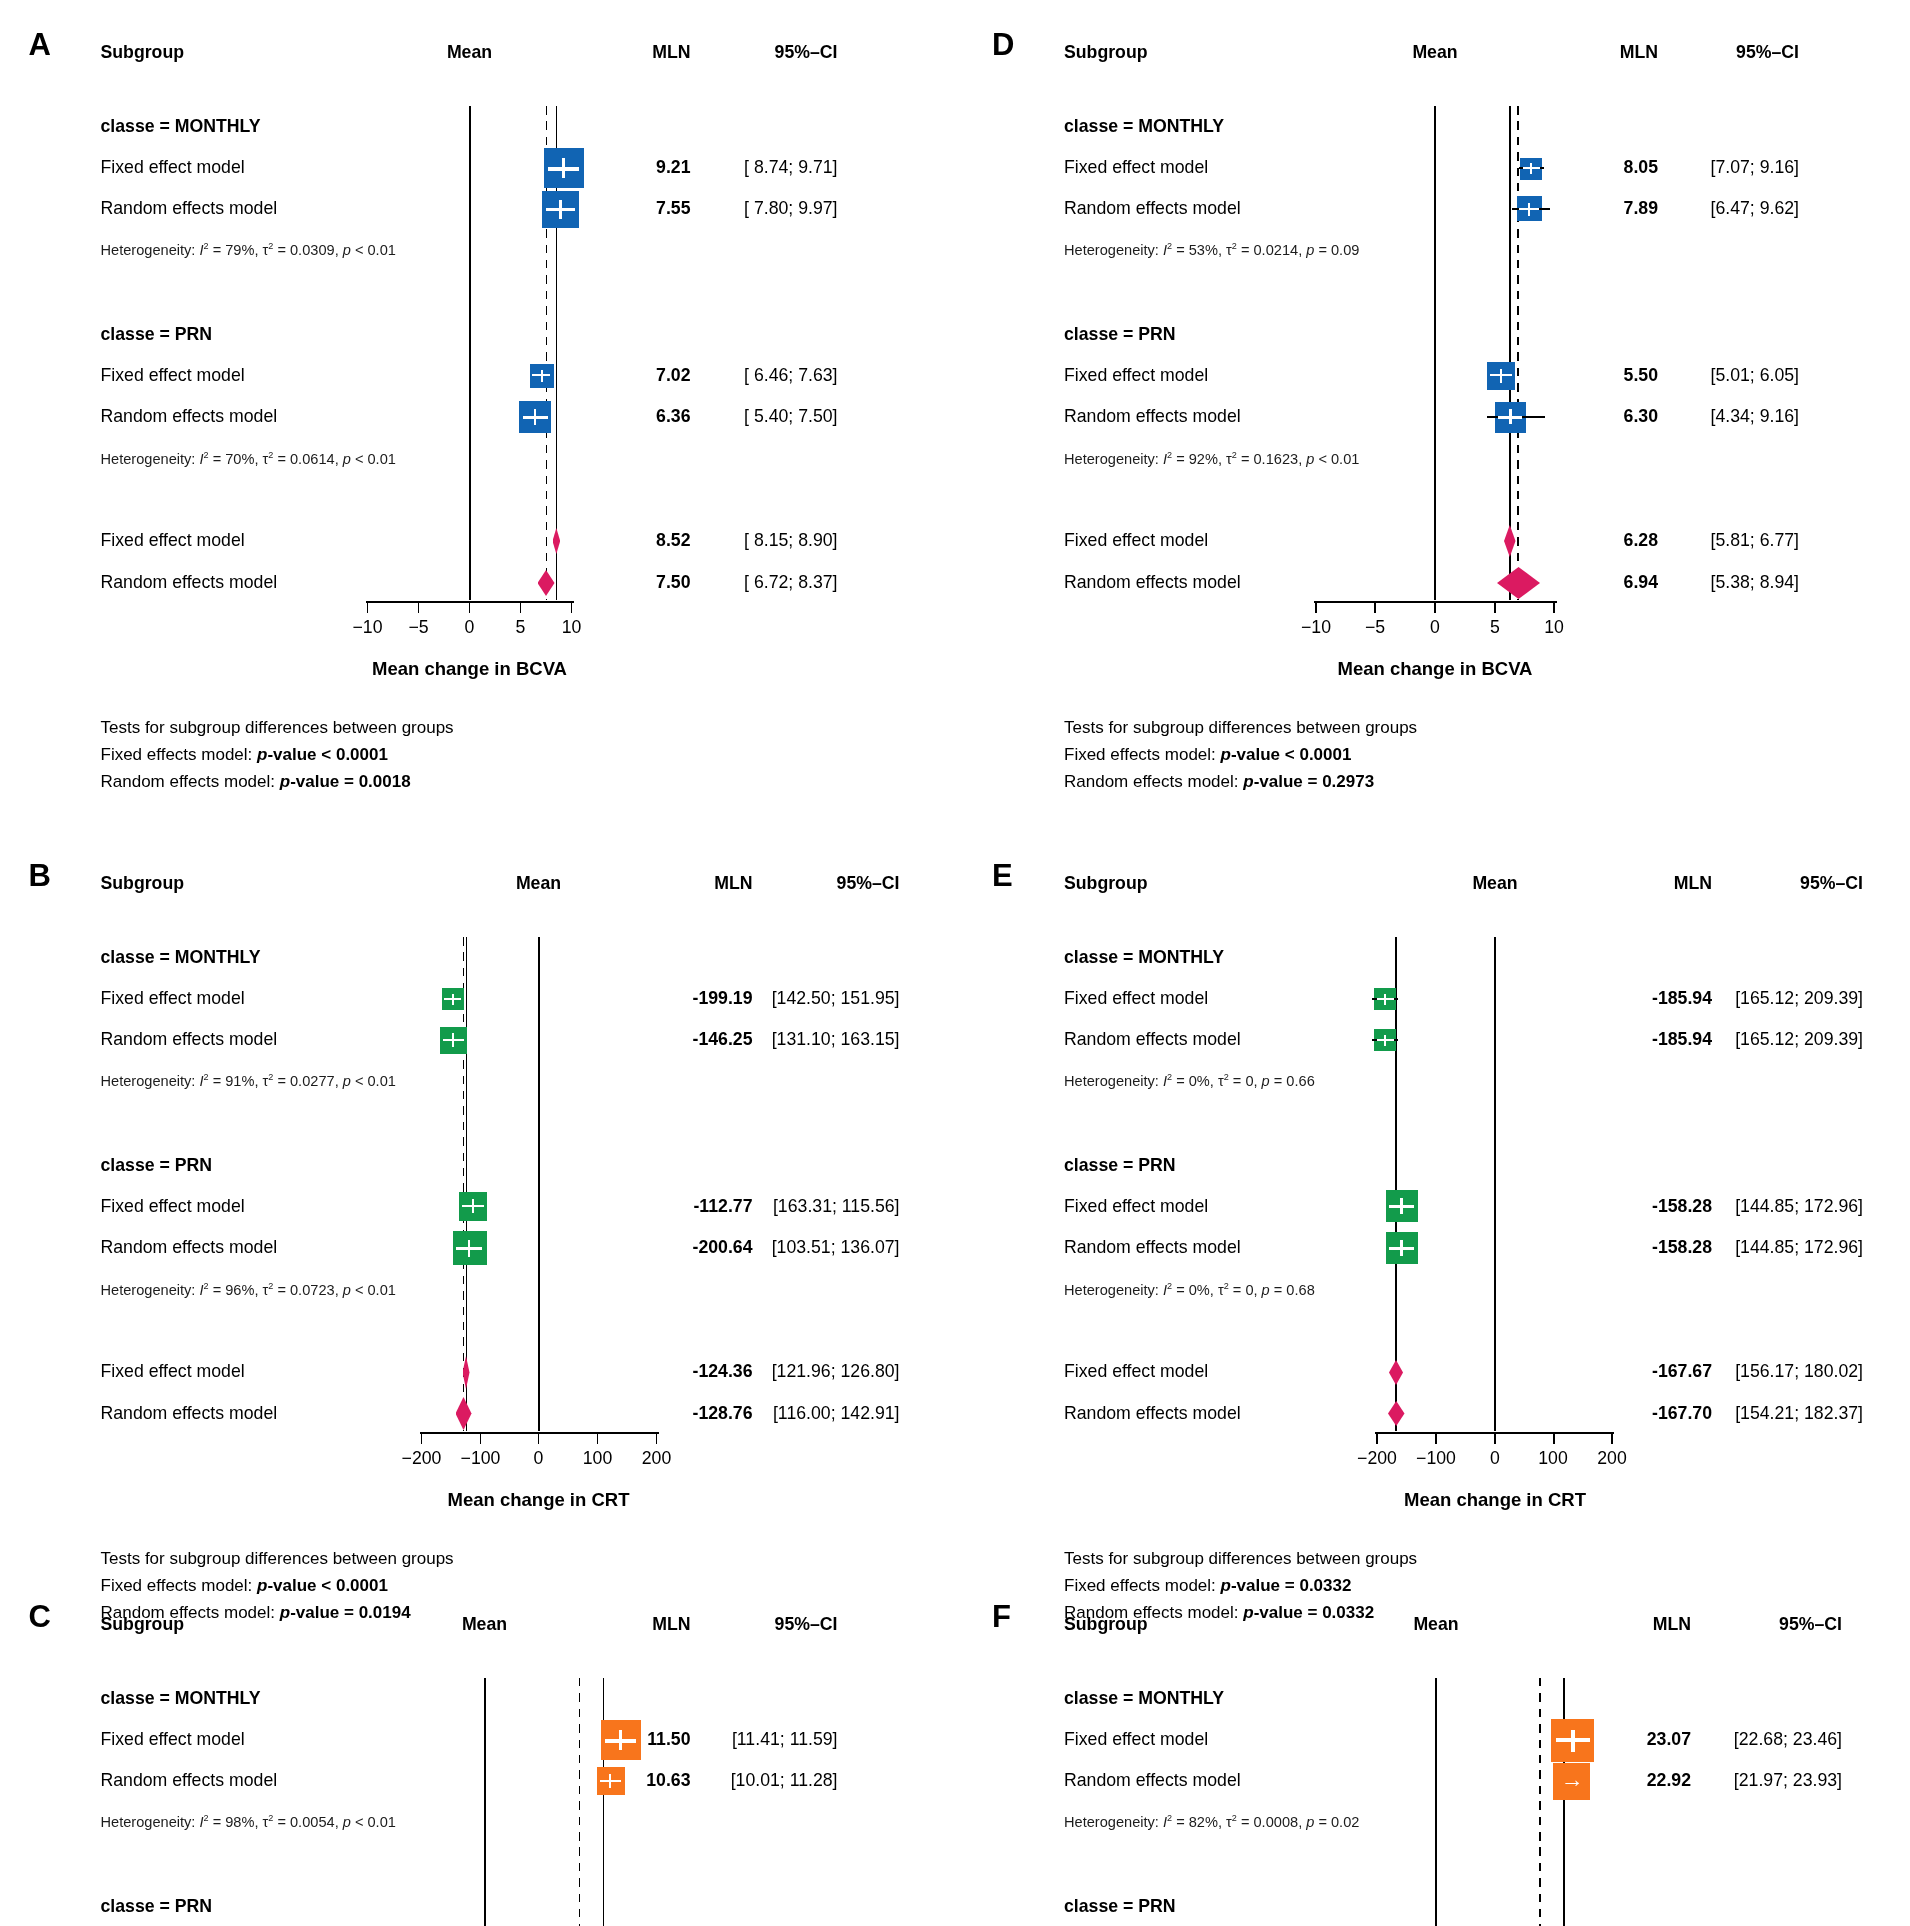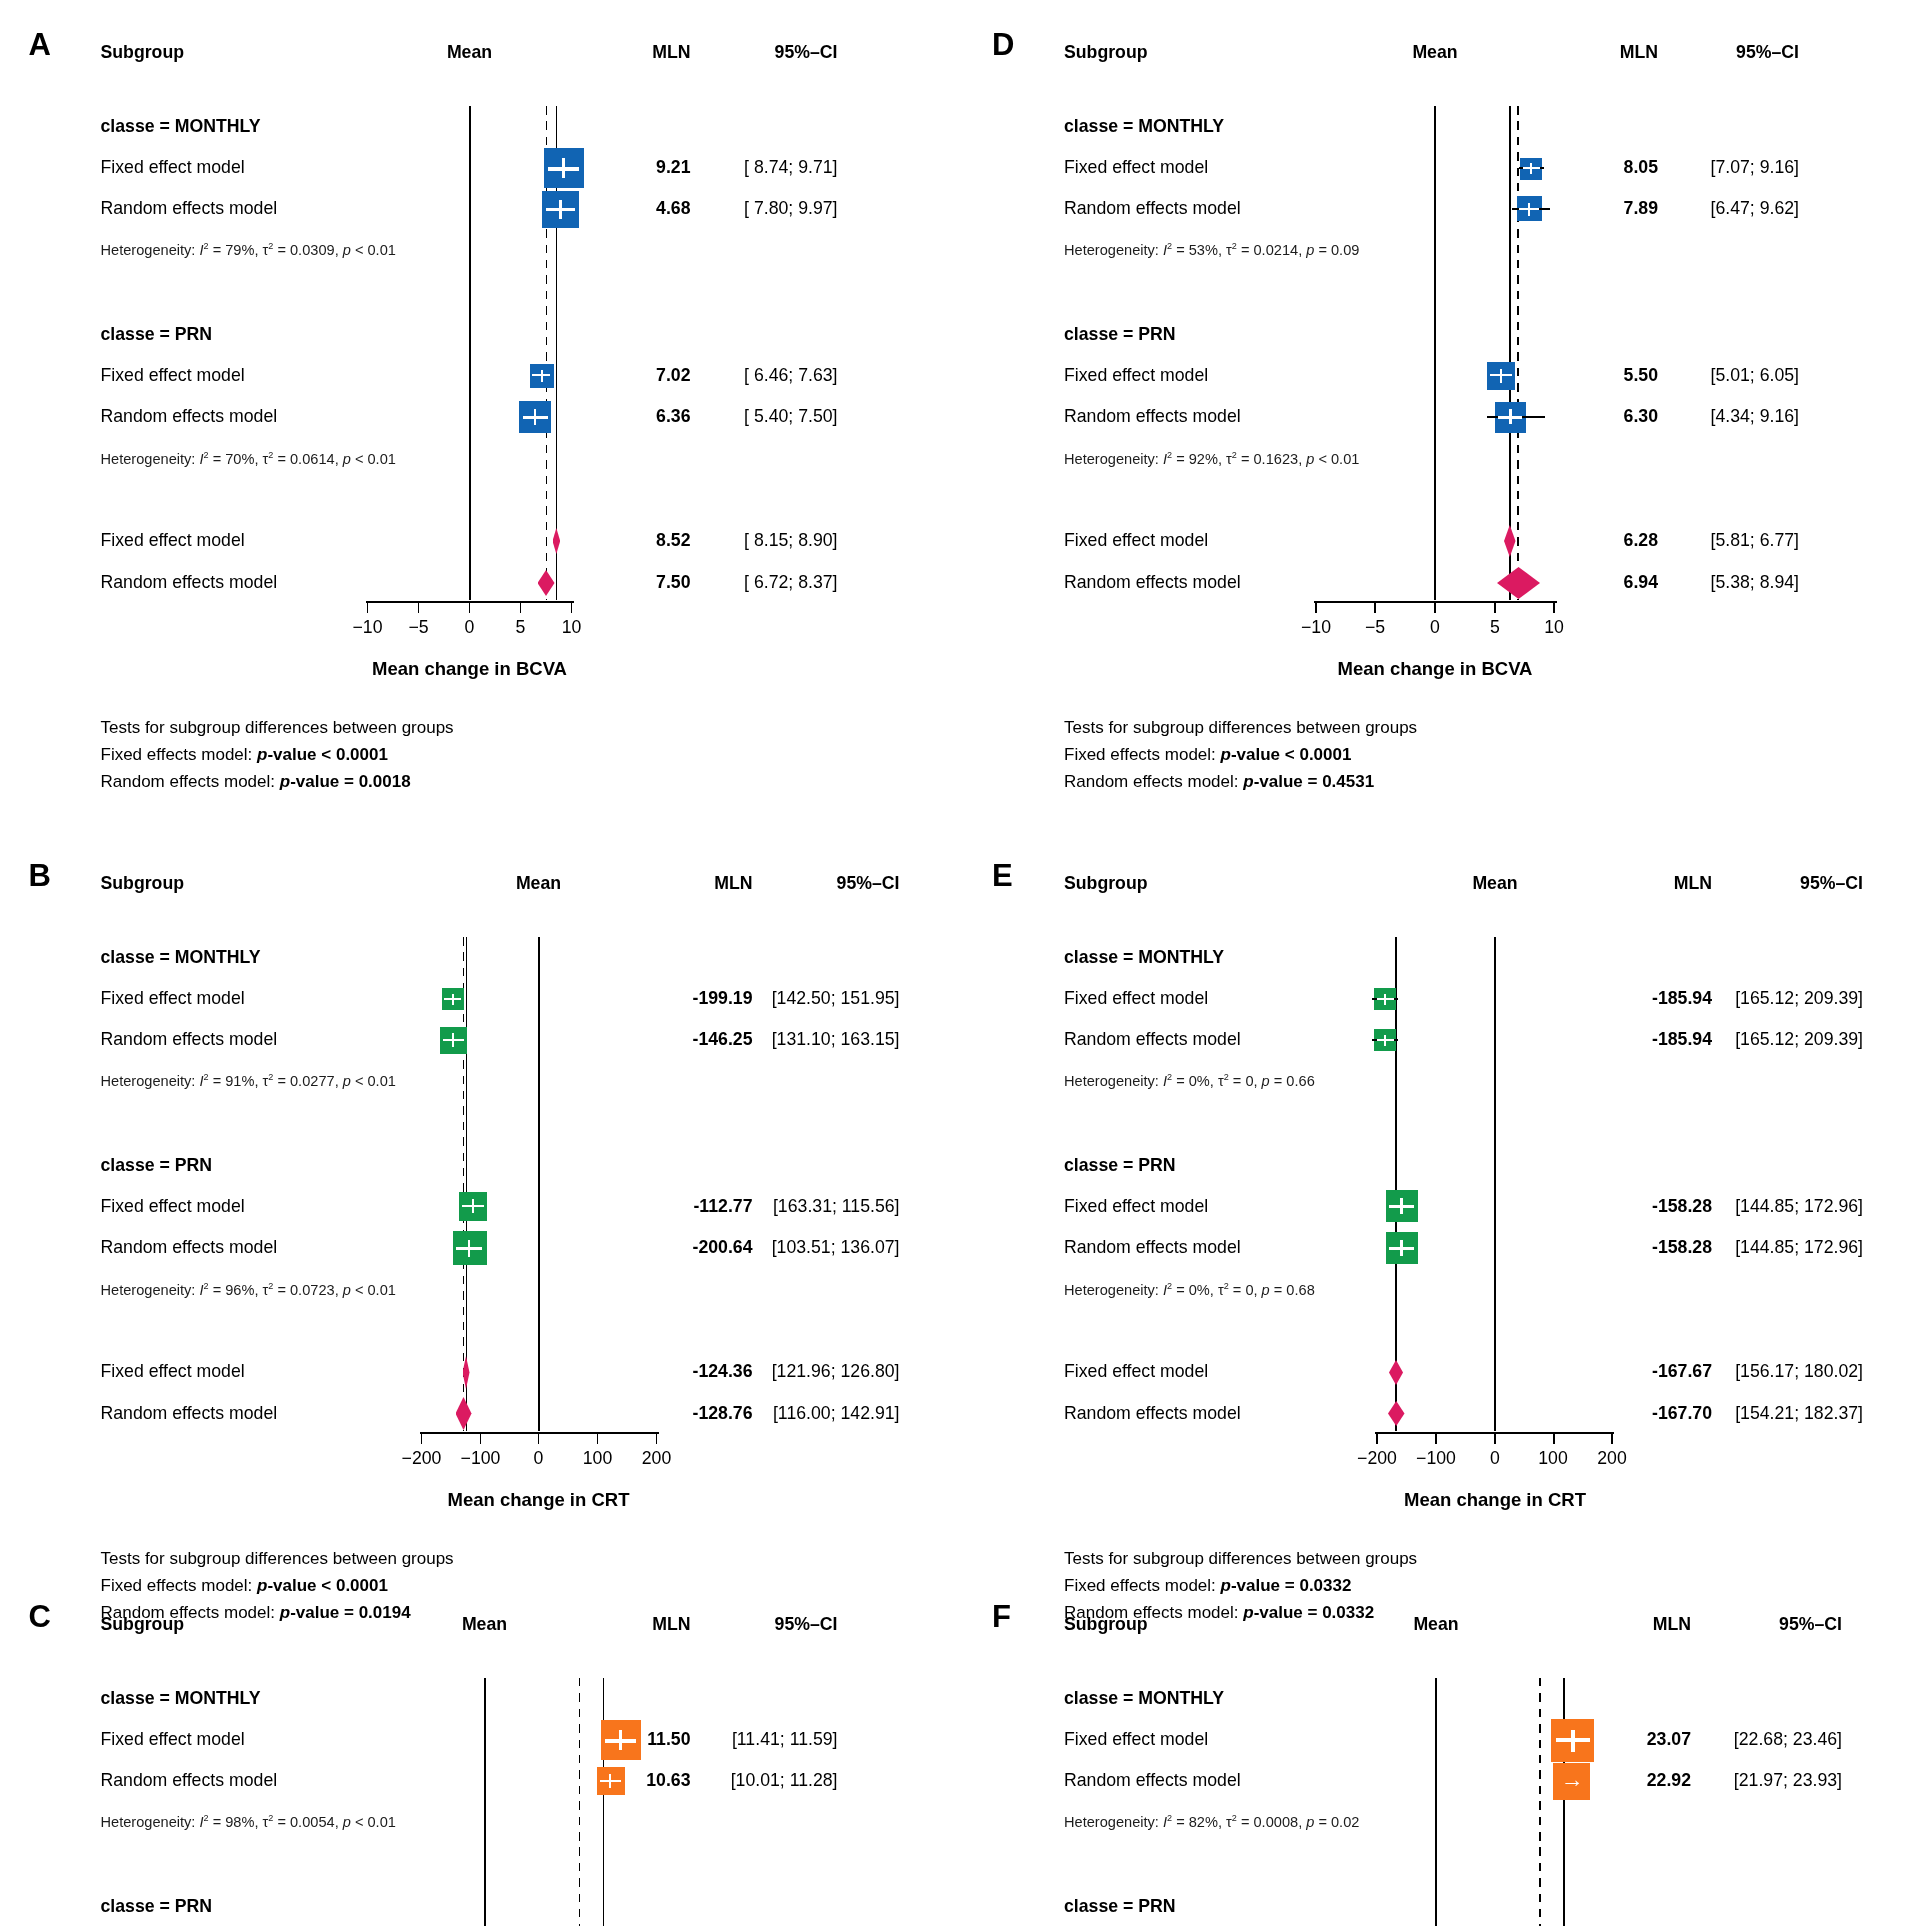--- a/index.html
+++ b/index.html
@@ -27,21 +27,21 @@
         <div style="position: absolute; left: 519px; top: 132px; width: 31px; height: 3.5px; background: rgb(255, 255, 255);"></div>
         <div style="position: absolute; left: 533px; top: 123px; width: 3.5px; height: 20px; background: rgb(255, 255, 255);"></div>
         <div style="position: absolute; left: 508px; top: 133px; width: 154px; text-align: right; font: 700 17.7px &quot;Liberation Sans&quot;, sans-serif; transform: translateY(-52%); white-space: nowrap;">9.21</div>
         <div style="position: absolute; left: 593px; top: 133px; width: 216px; text-align: right; font: 17.7px &quot;Liberation Sans&quot;, sans-serif; transform: translateY(-52%); white-space: nowrap;">[ 8.74; 9.71]</div>
       </div>
       <div style="position: absolute; left: 0px; top: 0px; width: 955px; height: 0px;">
         <div style="position: absolute; left: 72px; top: 174px; font: 17.7px &quot;Liberation Sans&quot;, sans-serif; transform: translateY(-52%); white-space: nowrap;">Random effects model</div>
         <div style="position: absolute; left: 513px; top: 156px; width: 37px; height: 37px; background: rgb(17, 100, 179);"></div>
         <div style="position: absolute; left: 517px; top: 173px; width: 29px; height: 3.1px; background: rgb(255, 255, 255);"></div>
         <div style="position: absolute; left: 530px; top: 165px; width: 3.1px; height: 18.5px; background: rgb(255, 255, 255);"></div>
-        <div style="position: absolute; left: 508px; top: 174px; width: 154px; text-align: right; font: 700 17.7px &quot;Liberation Sans&quot;, sans-serif; transform: translateY(-52%); white-space: nowrap;">4.68</div>
+        <div style="position: absolute; left: 508px; top: 174px; width: 154px; text-align: right; font: 700 17.7px &quot;Liberation Sans&quot;, sans-serif; transform: translateY(-52%); white-space: nowrap;">7.55</div>
         <div style="position: absolute; left: 593px; top: 174px; width: 216px; text-align: right; font: 17.7px &quot;Liberation Sans&quot;, sans-serif; transform: translateY(-52%); white-space: nowrap;">[ 7.80; 9.97]</div>
       </div>
       <div style="position: absolute; left: 72px; top: 215px; font: 14.6px &quot;Liberation Sans&quot;, sans-serif; color: rgb(28, 28, 28); transform: translateY(-52%); white-space: nowrap;"><span>Heterogeneity: </span><span style="font-style: italic;">I</span><sup>2</sup><span> = 79%, </span><span>τ</span><sup>2</sup><span> = 0.0309, </span><span style="font-style: italic;">p</span><span> &lt; 0.01</span></div>
       <div style="position: absolute; left: 72px; top: 300px; font: 700 17.7px &quot;Liberation Sans&quot;, sans-serif; transform: translateY(-52%); white-space: nowrap;">classe = PRN</div>
       <div style="position: absolute; left: 0px; top: 0px; width: 955px; height: 0px;">
         <div style="position: absolute; left: 72px; top: 341px; font: 17.7px &quot;Liberation Sans&quot;, sans-serif; transform: translateY(-52%); white-space: nowrap;">Fixed effect model</div>
         <div style="position: absolute; left: 501px; top: 329px; width: 24px; height: 24px; background: rgb(17, 100, 179);"></div>
         <div style="position: absolute; left: 503px; top: 339px; width: 18.6px; height: 2.3px; background: rgb(255, 255, 255);"></div>
         <div style="position: absolute; left: 512px; top: 335px; width: 2.3px; height: 12px; background: rgb(255, 255, 255);"></div>
         <div style="position: absolute; left: 508px; top: 341px; width: 154px; text-align: right; font: 700 17.7px &quot;Liberation Sans&quot;, sans-serif; transform: translateY(-52%); white-space: nowrap;">7.02</div>
@@ -151,21 +151,21 @@
       <div style="position: absolute; left: 383px; top: 582px; transform: translateX(-50%); font: 17.7px &quot;Liberation Sans&quot;, sans-serif;">−5</div>
       <div style="position: absolute; left: 442px; top: 566px; width: 1.9px; height: 12.3px; background: rgb(0, 0, 0);"></div>
       <div style="position: absolute; left: 443px; top: 582px; transform: translateX(-50%); font: 17.7px &quot;Liberation Sans&quot;, sans-serif;">0</div>
       <div style="position: absolute; left: 502px; top: 566px; width: 1.9px; height: 12.3px; background: rgb(0, 0, 0);"></div>
       <div style="position: absolute; left: 503px; top: 582px; transform: translateX(-50%); font: 17.7px &quot;Liberation Sans&quot;, sans-serif;">5</div>
       <div style="position: absolute; left: 561px; top: 566px; width: 1.9px; height: 12.3px; background: rgb(0, 0, 0);"></div>
       <div style="position: absolute; left: 562px; top: 582px; transform: translateX(-50%); font: 17.7px &quot;Liberation Sans&quot;, sans-serif;">10</div>
       <div style="position: absolute; left: 443px; top: 623px; transform: translateX(-50%); white-space: nowrap; font: 700 18.5px &quot;Liberation Sans&quot;, sans-serif;">Mean change in BCVA</div>
       <div style="position: absolute; left: 72px; top: 683px; white-space: nowrap; font: 17px &quot;Liberation Sans&quot;, sans-serif;">Tests for subgroup differences between groups</div>
       <div style="position: absolute; left: 72px; top: 710px; white-space: nowrap; font: 17px &quot;Liberation Sans&quot;, sans-serif;"><span>Fixed effects model: </span><span style="font-style: italic; font-weight: 700;">p</span><span style="font-weight: 700;">-value &lt; 0.0001</span></div>
-      <div style="position: absolute; left: 72px; top: 737px; white-space: nowrap; font: 17px &quot;Liberation Sans&quot;, sans-serif;"><span>Random effects model: </span><span style="font-style: italic; font-weight: 700;">p</span><span style="font-weight: 700;">-value = 0.4531</span></div>
+      <div style="position: absolute; left: 72px; top: 737px; white-space: nowrap; font: 17px &quot;Liberation Sans&quot;, sans-serif;"><span>Random effects model: </span><span style="font-style: italic; font-weight: 700;">p</span><span style="font-weight: 700;">-value = 0.2973</span></div>
     </div>
     <div style="position: absolute; left: 28.5px; top: 866px; width: 955px; height: 805px;">
       <div style="position: absolute; left: 0px; top: -8.5px; font: 700 31px &quot;Liberation Sans&quot;, sans-serif;">B</div>
       <div style="position: absolute; left: 72px; top: 7px; font: 700 17.7px &quot;Liberation Sans&quot;, sans-serif;">Subgroup</div>
       <div style="position: absolute; left: 510px; top: 7px; transform: translateX(-50%); font: 700 17.7px &quot;Liberation Sans&quot;, sans-serif;">Mean</div>
       <div style="position: absolute; left: 570px; top: 7px; width: 154px; text-align: right; font: 700 17.7px &quot;Liberation Sans&quot;, sans-serif;">MLN</div>
       <div style="position: absolute; left: 678px; top: 7px; width: 193px; text-align: right; font: 700 17.7px &quot;Liberation Sans&quot;, sans-serif;">95%–CI</div>
       <div style="position: absolute; left: 509px; top: 71px; width: 2.3px; height: 494px; background: rgb(0, 0, 0);"></div>
       <div style="position: absolute; left: 437px; top: 71px; width: 1.5px; height: 494px; background: rgb(0, 0, 0);"></div>
       <div style="position: absolute; left: 434px; top: 71px; width: 1.9px; height: 494px; background: repeating-linear-gradient(rgb(0, 0, 0) 0px, rgb(0, 0, 0) 8.5px, rgba(0, 0, 0, 0) 8.5px, rgba(0, 0, 0, 0) 15.4px);"></div>

